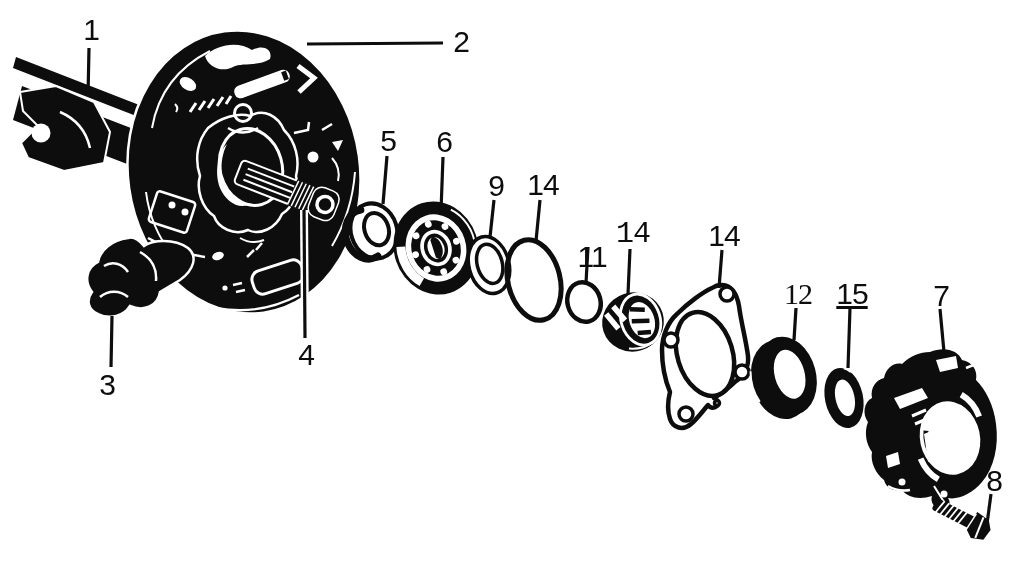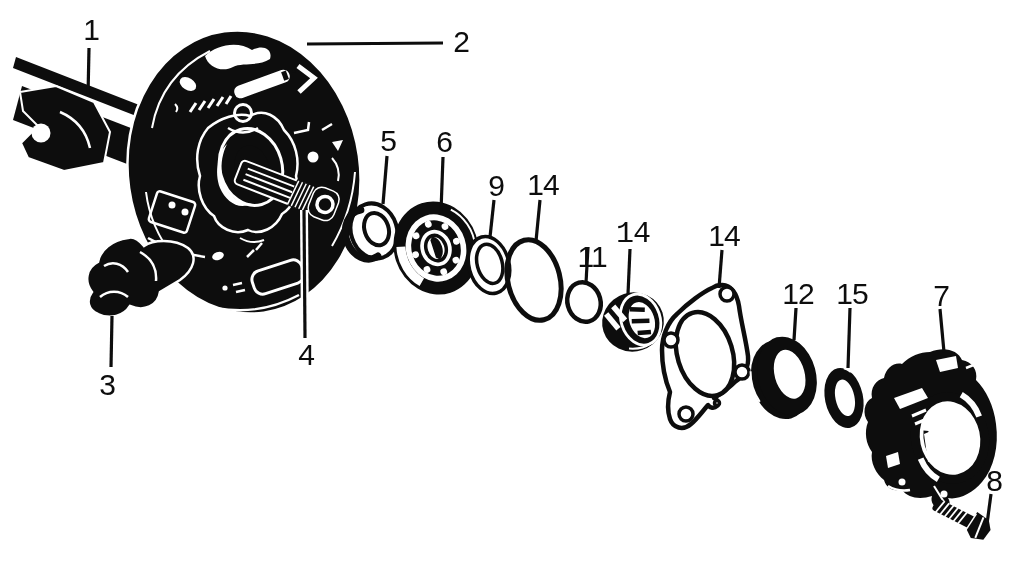--- a/index.html
+++ b/index.html
@@ -268,19 +268,19 @@
       <div class="callout" style="left: 461px; top: 42px;">2</div>
       <div class="callout" style="left: 107px; top: 385px;">3</div>
       <div class="callout" style="left: 306px; top: 355px;">4</div>
       <div class="callout" style="left: 388px; top: 141px;">5</div>
       <div class="callout" style="left: 444px; top: 142px;">6</div>
       <div class="callout" style="left: 496px; top: 186px;">9</div>
       <div class="callout" style="left: 543px; top: 185px;">14</div>
       <div class="callout" style="left: 592px; top: 233px; margin-top: 24px;">11</div>
       <div class="callout" style="left: 633px; top: 234px; font-family: Liberation Mono, monospace;">14</div>
       <div class="callout" style="left: 724px; top: 236px;">14</div>
-      <div class="callout" style="left: 798px; top: 294px;">12</div>
-      <div class="callout" style="left: 852px; top: 294px;">15</div>
+      <div class="callout" style="left: 798px; top: 294px; font-family: Liberation Serif, serif;">12</div>
+      <div class="callout" style="left: 852px; top: 294px; text-decoration: underline;">15</div>
       <div class="callout" style="left: 941px; top: 296px;">7</div>
       <div class="callout" style="left: 994px; top: 481px;">8</div>
     </div>
 
 </div>
 
 </body></html>

